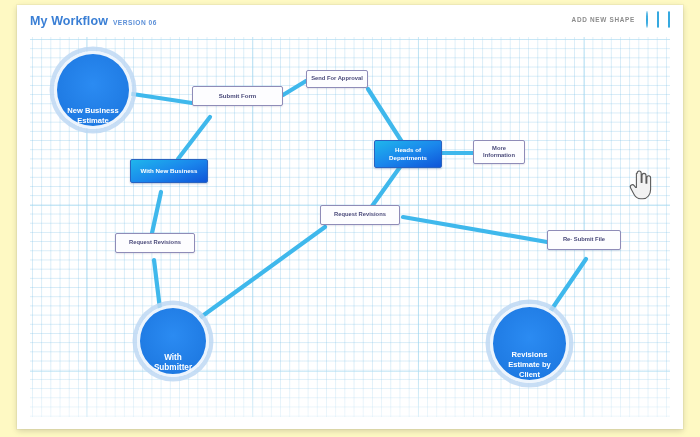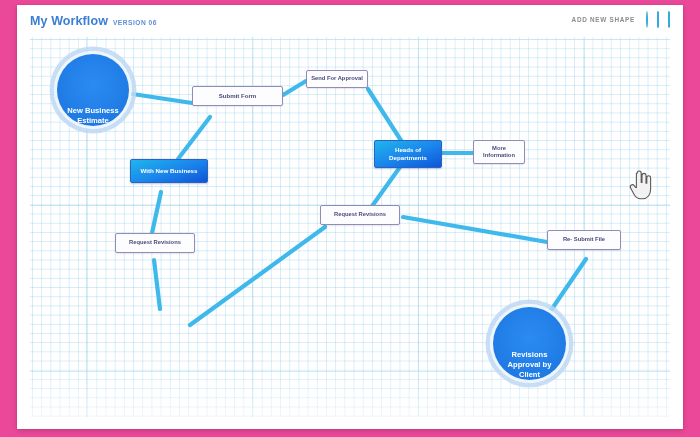--- a/index.html
+++ b/index.html
@@ -6,21 +6,21 @@
   html, body {
     width: 700px; height: 437px;
     background: #e8e8e8;
     font-family: "Liberation Sans", sans-serif;
     overflow: hidden;
   }
 
   #app {
     position: relative;
     width: 700px; height: 437px;
-    background: #ec4899;
+    background: #fef9c3;
   }
 
   
   .card {
     position: absolute;
     left: 17px; top: 5px;
     width: 666px; height: 424px;
     background: #ffffff;
     box-shadow: 0 2px 6px rgba(0,0,0,0.16), 0 0 0 1px rgba(0,0,0,0.03);
   }
@@ -216,24 +216,28 @@
 
           <line x1="556" y1="222" x2="513" y2="285"></line>
         </g>
       </svg>
 
       <div class="node-circle" style="left:24px; top:14px; width:78px; height:78px; font-size:7.6px;">
         <span style="white-space:pre-line">New Business
 Estimate</span>
       </div>
 
+      <div class="node-circle" style="left:107px; top:268px; width:72px; height:72px; font-size:8.2px;">
+        <span style="white-space:pre-line">With
+Submitter</span>
+      </div>
 
       <div class="node-circle" style="left:460px; top:267px; width:79px; height:79px; font-size:7.6px;">
         <span style="white-space:pre-line">Revisions
-Approval by
+Estimate by
 Client</span>
       </div>
 
       <div class="node-rect" style="left:100px; top:122px; width:78px; height:24px; font-size:6.2px;">
         <span style="white-space:pre-line">With New Business</span>
       </div>
 
       <div class="node-rect" style="left:344px; top:103px; width:68px; height:28px; font-size:6.2px;">
         <span style="white-space:pre-line">Heads of
 Departments</span>

